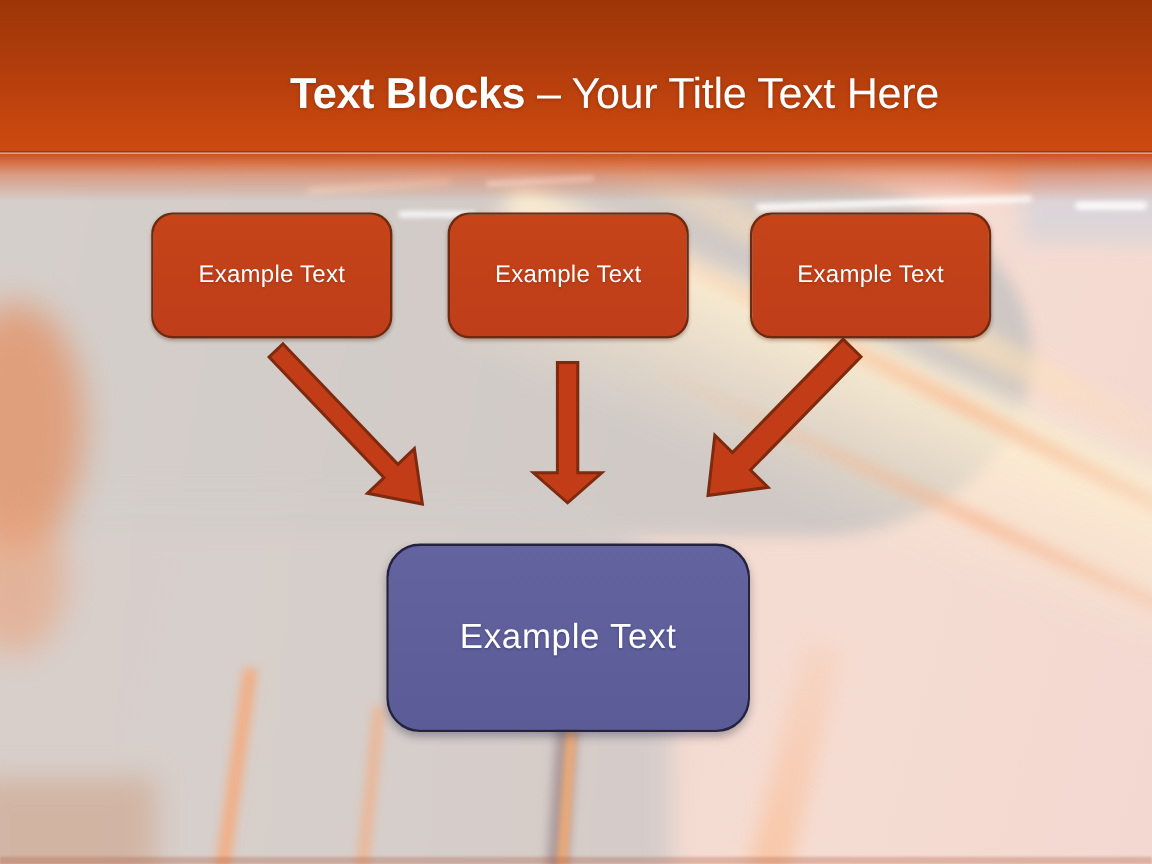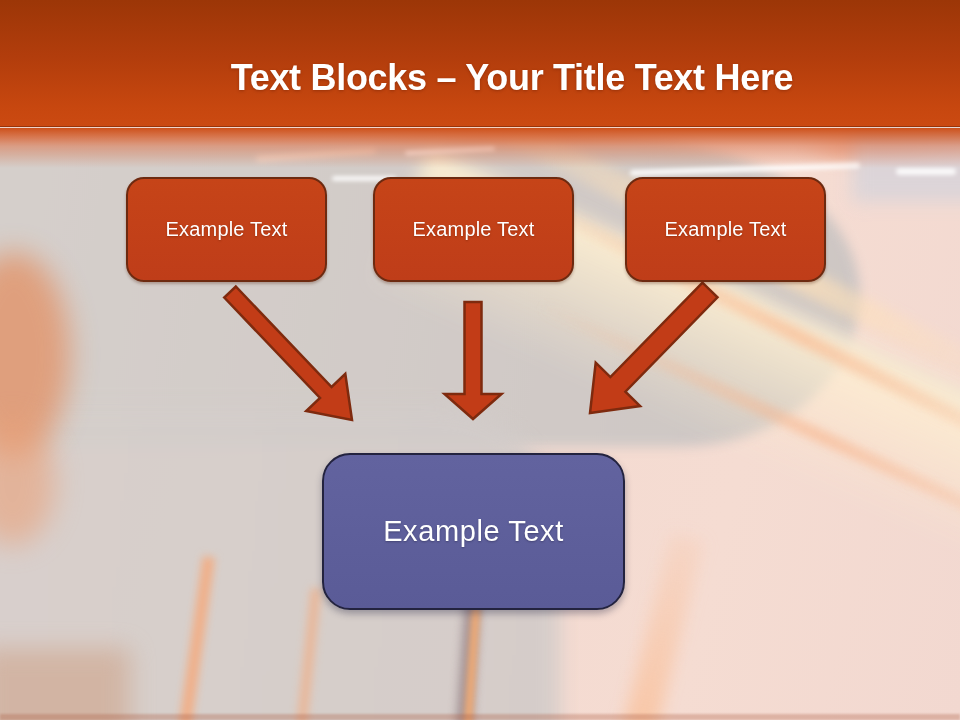--- a/index.html
+++ b/index.html
@@ -62,21 +62,21 @@
     background:linear-gradient(to bottom,rgba(203,74,18,.95),rgba(216,105,62,.5) 45%,rgba(228,150,120,0));
   }
   .title{
     position:absolute;left:0;top:0;width:960px;height:127px;z-index:3;
     display:flex;align-items:center;justify-content:center;padding-top:28px;
     color:#fff;font-size:36px;letter-spacing:-.3px;white-space:pre;
     text-shadow:0 1px 3px rgba(80,20,0,.35);
     margin-left:32px;
   }
   .title .b{font-weight:700;}
-  .title .r{font-weight:700;}
+  .title .r{font-weight:400;}
   
   .arrows{position:absolute;inset:0;z-index:4;pointer-events:none;}
   .tbox{
     position:absolute;top:177px;width:201px;height:105px;z-index:5;
     background:linear-gradient(to bottom,#c64418,#bf3d19);
     border:2px solid #6d2a10;border-radius:18px;
     display:flex;align-items:center;justify-content:center;
     box-shadow:0 2px 3px rgba(80,30,10,.3);
   }
   .tbox .lbl{color:#fff;font-size:20px;letter-spacing:.2px;text-shadow:0 1px 2px rgba(90,30,5,.4);}

